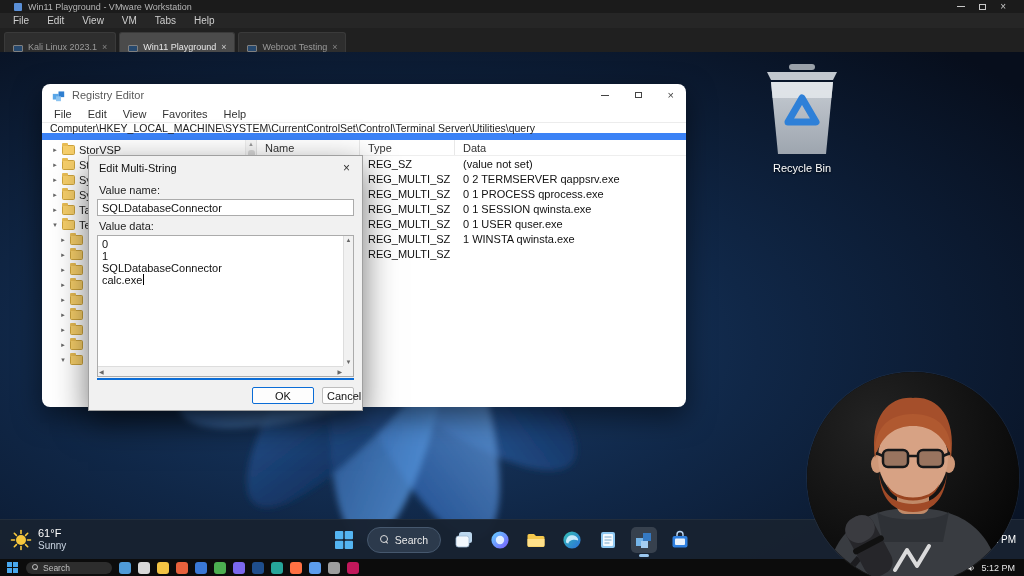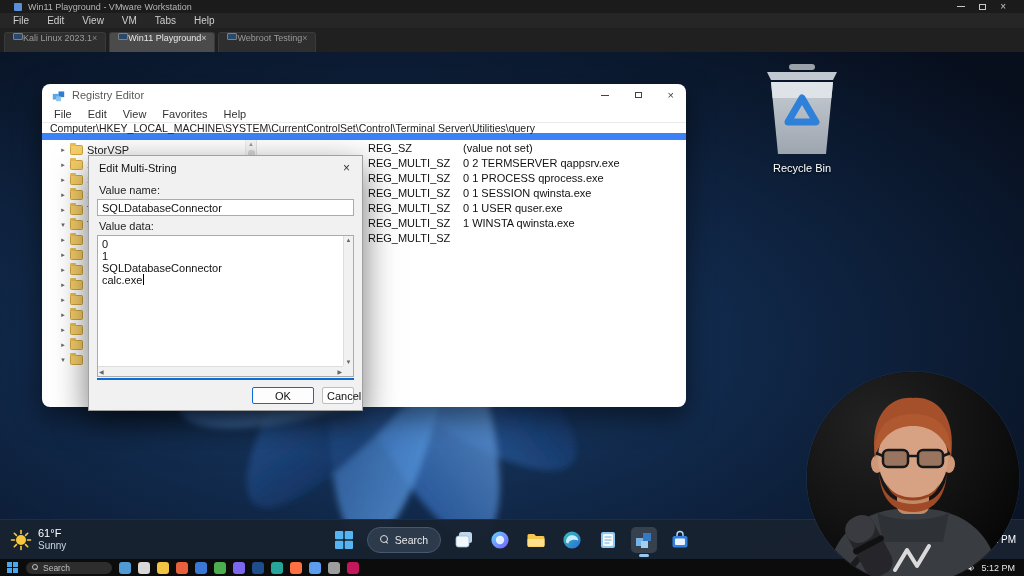--- a/index.html
+++ b/index.html
@@ -12,21 +12,21 @@
 .vmw-titlebar{position:absolute;left:0;top:0;width:100%;height:13px;background:#1b1b1b;display:flex;align-items:center;padding:0 14px;z-index:6}
 .vmw-logo{width:8px;height:8px;background:#5a8fd6;border-radius:1px;flex:none}
 .vmw-title{font-size:9px;color:#b5b5b5;margin-left:6px;white-space:nowrap}
 .vmw-ctls{margin-left:auto;display:flex;gap:14px;align-items:center;padding-right:4px}
 .ctl-min{width:8px;height:1px;background:#c9c9c9}
 .ctl-max{width:7px;height:6px;border:1px solid #c9c9c9}
 .ctl-x{color:#c9c9c9;font-size:10px;line-height:10px}
 .vmw-menubar{position:absolute;left:0;top:13px;width:100%;height:15px;background:#262626;display:flex;align-items:center;padding-left:4px;z-index:6}
 .vmw-menu-item{font-size:10px;color:#cfcfcf;padding:0 9px}
 .vmw-tabbar{position:absolute;left:0;top:28px;width:100%;height:24px;background:#202020;display:flex;align-items:flex-end;padding-left:4px;z-index:6}
-.vmw-tab{height:20px;display:flex;align-items:flex-start;padding:0 8px;margin-right:3px;background:#2e2e2e;border:1px solid #3a3a3a;border-bottom:none;border-radius:3px 3px 0 0;font-size:9px;color:#9a9a9a}
+.vmw-tab{height:20px;display:flex;align-items:flex-end;gap:5px;padding:0 8px;margin-right:3px;background:#2e2e2e;border:1px solid #3a3a3a;border-bottom:none;border-radius:3px 3px 0 0;font-size:9px;color:#9a9a9a}
 .vmw-tab.active{background:#4b4b4b;color:#e8e8e8}
 .mon{width:10px;height:7px;border:1px solid #808080;border-radius:1px;background:#27496e;flex:none}
 .tab-x{font-size:9px;color:inherit;opacity:.8}
 
 
 .vm-display{position:absolute;left:0;top:52px;width:1024px;height:507px;overflow:hidden;background:#07101f}
 .wallpaper{position:absolute;left:0;top:0;width:100%;height:100%}
 
 
 .recycle-bin{position:absolute;left:752px;top:10px;width:100px;text-align:center;z-index:1}
@@ -40,21 +40,21 @@
 .re-ctls .ctl-min{background:#444}
 .re-ctls .ctl-max{border-color:#444}
 .re-ctls .ctl-x{color:#444;font-size:11px}
 .re-menubar{height:17px;display:flex;align-items:center;padding-left:4px;border-bottom:1px solid #ececec}
 .re-menu-item{font-size:11px;color:#333;padding:0 8px}
 .re-addressbar{height:17px;display:flex;align-items:center;padding-left:8px;border-bottom:7px solid #3b82f6;font-size:10.5px;color:#222;white-space:nowrap}
 .re-body{display:flex;height:267px}
 .re-tree{width:215px;border-right:1px solid #e4e4e4;position:relative;padding-top:2px;overflow:hidden}
 .tree-row{height:15px;display:flex;align-items:center;font-size:11px;color:#222;white-space:nowrap}
 .tree-row .chev{width:10px;font-size:7px;color:#666;text-align:center;flex:none}
-.lvl1{padding-left:16px}.lvl2{padding-left:16px}
+.lvl1{padding-left:8px}.lvl2{padding-left:16px}
 .folder{width:13px;height:10px;background:#f7cf6a;border:1px solid #cda43e;border-radius:1.5px;position:relative;margin:0 4px 0 2px;flex:none}
 .folder::before{content:"";position:absolute;top:-3px;left:-1px;width:6px;height:3px;background:#e9bd54;border-radius:1px 1px 0 0}
 .tree-scroll{position:absolute;right:0;top:0;width:11px;height:100%;background:#f7f7f7;border-left:1px solid #ececec;display:flex;flex-direction:column;align-items:center;padding-top:1px}
 .tree-scroll .sa{font-size:6px;color:#999}
 .tree-thumb{width:7px;height:40px;background:#d7d7d7;border-radius:3px;margin-top:3px}
 .re-list{flex:1;position:relative;overflow:hidden}
 .list-header{display:flex;height:16px;border-bottom:1px solid #eee;align-items:center}
 .hc{font-size:11px;color:#333;padding-left:8px;border-right:1px solid #e8e8e8;height:100%;display:flex;align-items:center}
 .c-name{width:103px}.c-type{width:95px}.c-data{flex:1;border-right:none}
 .list-row{display:flex;height:15px;align-items:center}
@@ -305,20 +305,25 @@
               <span class="chev">▾</span>
               <span class="folder"></span>
               <span></span>
             </div>
         <div class="tree-scroll">
           <span class="sa">▲</span>
           <span class="tree-thumb"></span>
         </div>
       </div>
       <div class="re-list">
+        <div class="list-header">
+          <span class="hc c-name">Name</span>
+          <span class="hc c-type">Type</span>
+          <span class="hc c-data">Data</span>
+        </div>
         <div class="list-row">
               <span class="lc c-name"></span>
               <span class="lc c-type">REG_SZ</span>
               <span class="lc c-data">(value not set)</span>
             </div>
         <div class="list-row">
               <span class="lc c-name"></span>
               <span class="lc c-type">REG_MULTI_SZ</span>
               <span class="lc c-data">0 2 TERMSERVER qappsrv.exe</span>
             </div>

